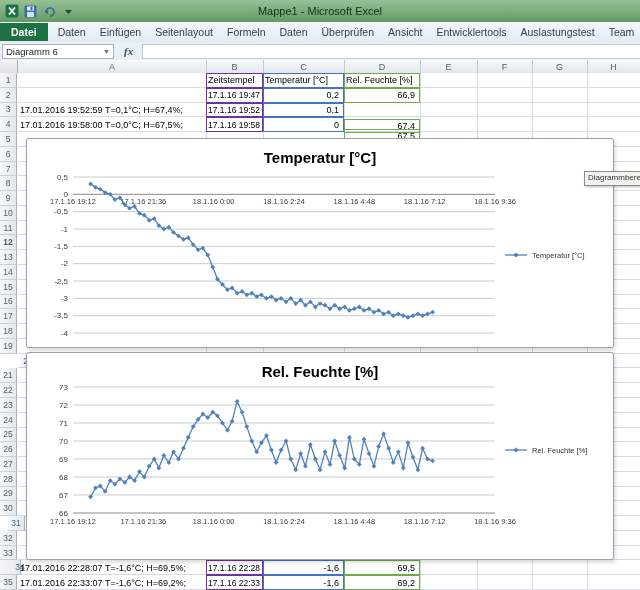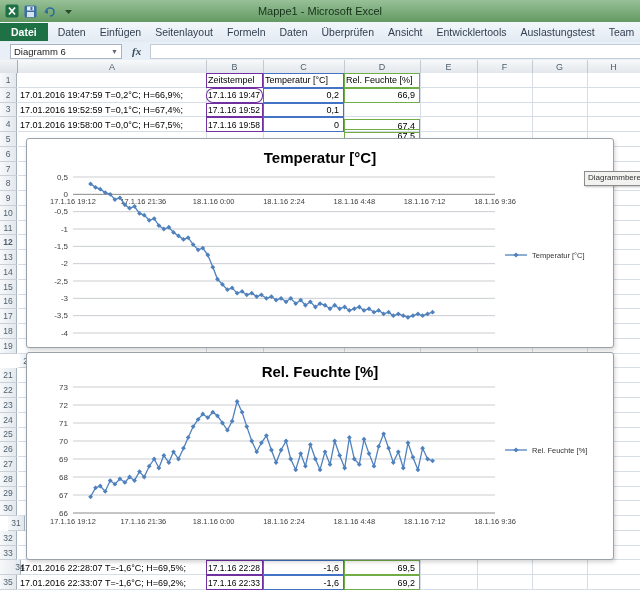--- a/index.html
+++ b/index.html
@@ -18,21 +18,21 @@
   
   .tabs{position:absolute;left:0;top:22px;width:640px;height:20px;
     background:linear-gradient(#f3f7fb,#e2eaf3);border-bottom:1px solid #c2cbd6;
     display:flex;align-items:center;white-space:nowrap;overflow:hidden;}
   .tab{font-size:10.5px;color:#324050;padding:3px 7px;}
   .tab.file{background:#1e7145;color:#fff;padding:3px 11px;margin-right:3px;font-weight:bold;}
 
   
   .fbar{position:absolute;left:0;top:42px;width:640px;height:18px;
     background:#e9eff6;border-bottom:1px solid #c2cbd6;display:flex;align-items:center;}
-  .namebox{margin-left:10px;width:104px;height:13px;background:#fff;border:1px solid #aab4c0;
+  .namebox{margin-left:2px;width:104px;height:13px;background:#fff;border:1px solid #aab4c0;
     font-size:9.5px;color:#222;display:flex;align-items:center;justify-content:space-between;
     padding:0 3px;}
   .namebox .dd{font-size:7px;color:#667;}
   .fx{font-family:"Liberation Serif",serif;font-style:italic;font-weight:bold;
     font-size:11px;color:#3a4a5a;margin:0 9px 0 10px;}
   .finput{flex:1;height:13px;background:#fff;border:1px solid #c2cbd6;border-right:none;}
 
   
   .colhdr{position:absolute;left:0;top:60px;width:640px;height:13px;
     background:linear-gradient(#f7f9fa,#e2e7ec);border-bottom:1px solid #9fb0c0;}
@@ -213,22 +213,21 @@
       <div class="rowhdr" style="top: 457.914px; height: 14.7714px;">32</div>
       <div class="hline" style="top: 486.457px;"></div>
       <div class="rowhdr" style="top: 472.686px; height: 14.7714px;">33</div>
       <div class="hline" style="top: 501.229px;"></div>
       <div class="rowhdr" style="top: 487.457px; height: 14.7714px; padding-left: 20px;">34</div>
       <div class="hline" style="top: 516px;"></div>
       <div class="rowhdr" style="top: 502.229px; height: 14.7714px;">35</div>
       <div class="cell hb" style="left: 206px; width: 57px; top: 0px; height: 14.7714px;">Zeitstempel</div>
       <div class="cell hc" style="left: 263px; width: 81px; top: 0px; height: 14.7714px;">Temperatur [°C]</div>
       <div class="cell hd" style="left: 344px; width: 76px; top: 0px; height: 14.7714px;">Rel. Feuchte [%]</div>
-      <div class="cell" style="left: 18px; width: 188px; top: 14.7714px; height: 14.7714px;">17.01.2016 19:47:59 T=0,2°C;  H=66,9%;</div>
-      <div class="cell dt hb" style="left: 206px; width: 57px; top: 14.7714px; height: 14.7714px; border-radius: 7px;">17.1.16 19:47</div>
+      <div class="cell dt hb" style="left: 206px; width: 57px; top: 14.7714px; height: 14.7714px;">17.1.16 19:47</div>
       <div class="cell num hc" style="left: 263px; width: 81px; top: 14.7714px; height: 14.7714px;">0,2</div>
       <div class="cell num hd" style="left: 344px; width: 76px; top: 14.7714px; height: 14.7714px;">66,9</div>
       <div class="cell" style="left: 18px; width: 188px; top: 29.5429px; height: 14.7714px;">17.01.2016 19:52:59 T=0,1°C;  H=67,4%;</div>
       <div class="cell dt hb" style="left: 206px; width: 57px; top: 29.5429px; height: 14.7714px;">17.1.16 19:52</div>
       <div class="cell num hc" style="left: 263px; width: 81px; top: 29.5429px; height: 14.7714px;">0,1</div>
       <div class="cell num hd" style="left: 344px; width: 76px; top: 29.5429px; height: 14.7714px; margin-top: 16px;">67,4</div>
       <div class="cell" style="left: 18px; width: 188px; top: 44.3143px; height: 14.7714px;">17.01.2016 19:58:00 T=0,0°C;  H=67,5%;</div>
       <div class="cell dt hb" style="left: 206px; width: 57px; top: 44.3143px; height: 14.7714px;">17.1.16 19:58</div>
       <div class="cell num hc" style="left: 263px; width: 81px; top: 44.3143px; height: 14.7714px;">0</div>
       <div class="cell num hd" style="left: 344px; width: 76px; top: 56px; height: 14.7714px;">67,5</div>

